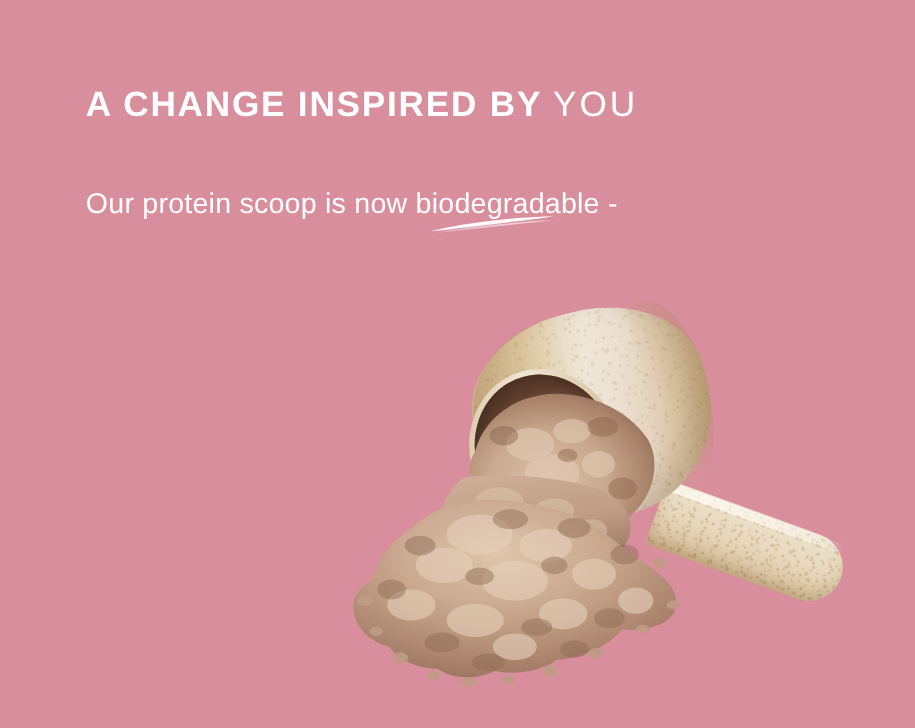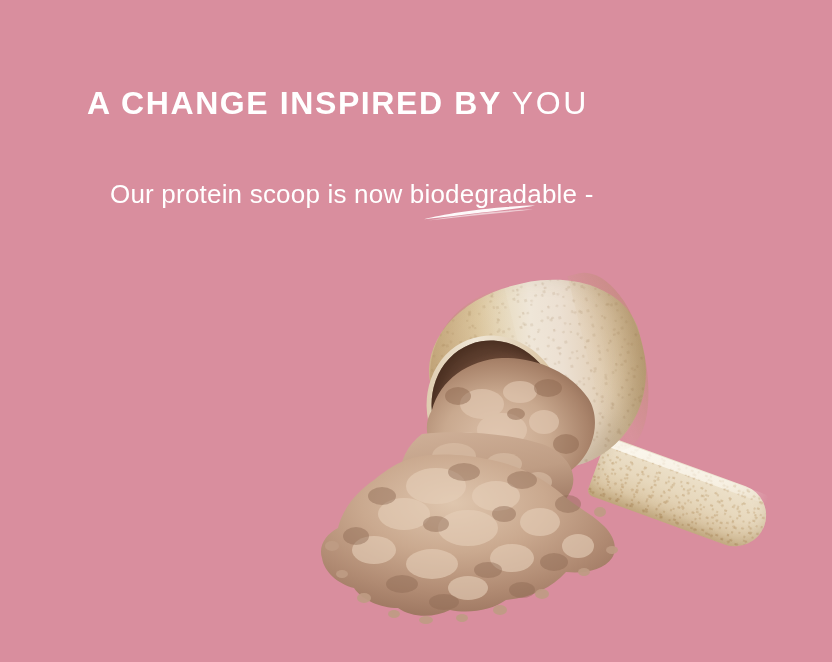--- a/index.html
+++ b/index.html
@@ -25,42 +25,41 @@
   
   .text-block {
     position: absolute;
     left: 78px;
     top: 74px;
     width: 640px;
     z-index: 40;
   }
 
   .headline {
-    margin: 9px;
+    margin: 0;
     color: #ffffff;
     font-size: 32px;
     line-height: 40px;
     font-weight: 700;
     letter-spacing: 1.6px;
     white-space: nowrap;
   }
   .headline .hl-strong {
     font-weight: 700;
     letter-spacing: 1.6px;
   }
   .headline .hl-light {
     font-weight: 300;
     letter-spacing: 2.6px;
   }
 
   .subline-wrap {
     position: relative;
     margin-top: 52px;
     width: 520px;
-    margin-left: 32px;
   }
   .subline {
     margin: 0;
     color: #ffffff;
     font-size: 26px;
     line-height: 39px;
     font-weight: 300;
     letter-spacing: 0.2px;
   }
   .swoosh {

